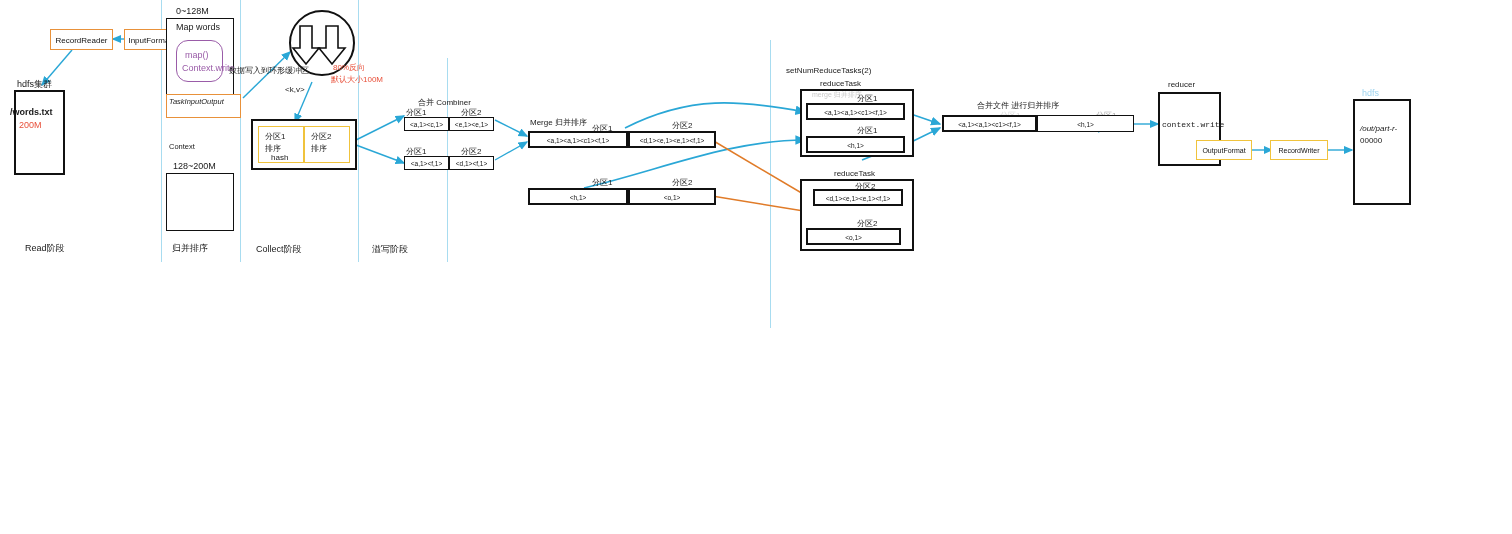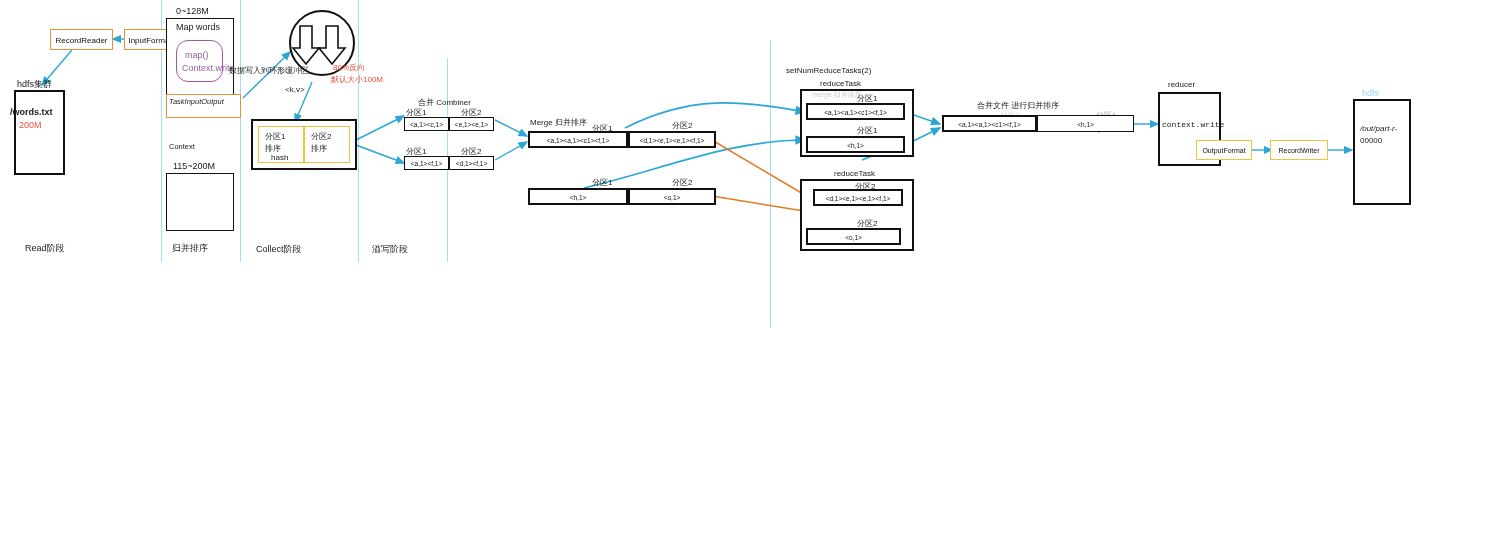--- a/index.html
+++ b/index.html
@@ -159,21 +159,21 @@
   <div class="lbl" style="left:176px; top:6px;">0~128M</div>
   <div class="box plain" style="left:166px; top:18px; width:68px; height:100px; border-width:1.5px;"></div>
   <div class="lbl" style="left:176px; top:22px;">Map words</div>
   <div class="box purple" style="left:176px; top:40px; width:47px; height:42px;"></div>
   <div class="lbl purple" style="left:185px; top:50px;">map()</div>
   <div class="lbl purple" style="left:182px; top:63px;">Context.write</div>
   <div class="box orange" style="left:166px; top:94px; width:75px; height:24px;">
     <div class="boxlabel mono" style="left:2px; top:2px; font-size:7.5px;font-style:italic;">TaskInputOutput</div>
     <div class="boxlabel mono" style="left:2px; top:11px; font-size:7.5px;margin-top:36px;">Context</div>
   </div>
-  <div class="lbl" style="left:173px; top:161px;">115~200M</div>
+  <div class="lbl" style="left:173px; top:161px;">128~200M</div>
   <div class="box plain" style="left:166px; top:173px; width:68px; height:58px; border-width:1.5px;"></div>
   <div class="stage" style="left:172px; top:242px;">归并排序</div>
 
   <div class="circlebox" style="left:289px; top:10px; width:66px; height:66px;"></div>
   <svg class="layer" viewBox="0 0 1512 534">
     <path d="M300,26 L312,26 L312,48 L319,48 L306,64 L293,48 L300,48 Z" fill="#ffffff" stroke="#111" stroke-width="1.6"></path>
     <path d="M326,26 L338,26 L338,48 L345,48 L332,64 L319,48 L326,48 Z" fill="#ffffff" stroke="#111" stroke-width="1.6"></path>
   </svg>
   <div class="lbl small" style="left:229px; top:66px;">数据写入到环形缓冲区</div>
   <div class="lbl small" style="left:241px; top:85px;margin-left:44px;">&lt;k,v&gt;</div>

